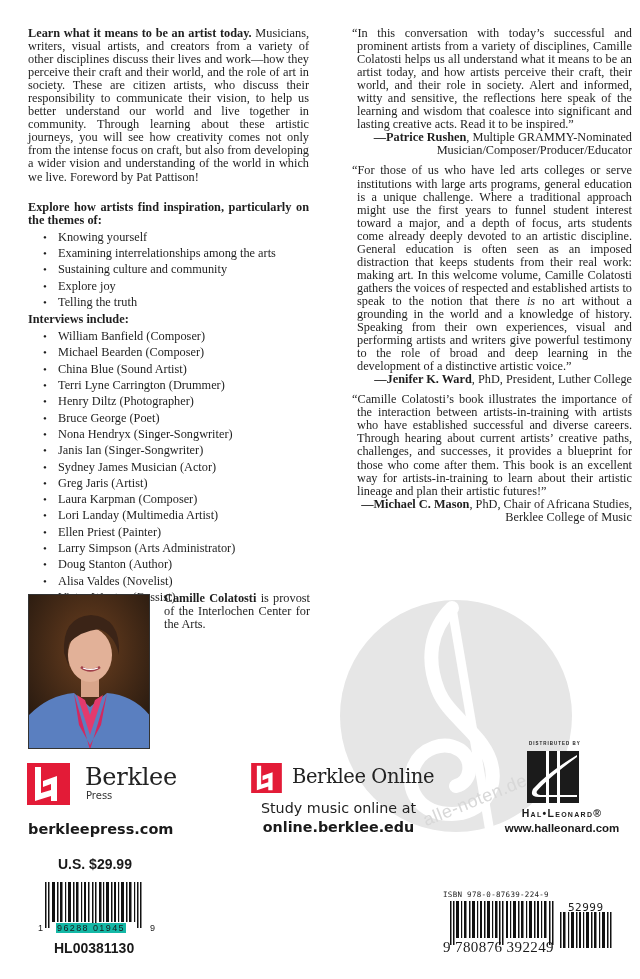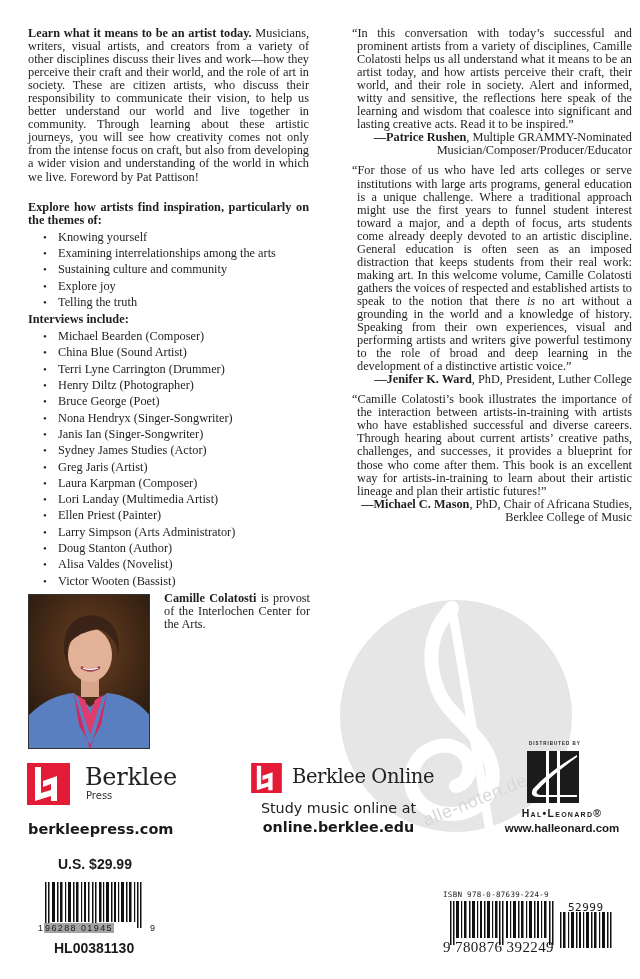--- a/index.html
+++ b/index.html
@@ -40,21 +40,21 @@
 
   .hl-dist { position: absolute; left: 522px; top: 741px; width: 66px; text-align: center; font-family: "Liberation Sans", sans-serif; font-size: 4.5px; font-weight: bold; letter-spacing: 1px; color: #222; z-index: 2; }
   .hl-logo { position: absolute; left: 527px; top: 751px; width: 52px; height: 52px; background: #1b1b1b; z-index: 2; }
   .hl-name { position: absolute; left: 497px; top: 807px; width: 130px; text-align: center; font-family: "Liberation Sans", sans-serif; font-size: 10.5px; letter-spacing: 1.3px; color: #1b1b1b; z-index: 2; font-variant: small-caps; font-weight: bold; }
   .hl-url { position: absolute; left: 497px; top: 822px; width: 130px; text-align: center; font-family: "Liberation Sans", sans-serif; font-weight: bold; font-size: 11.5px; color: #1b1b1b; z-index: 2; }
 
   .price { position: absolute; left: 58px; top: 856px; font-family: "Liberation Sans", sans-serif; font-weight: bold; font-size: 14px; color: #1a1a1a; z-index: 2; }
   .upc { position: absolute; left: 38px; top: 882px; z-index: 2; }
   .upc-digits { position: absolute; left: 38px; top: 923px; width: 120px; font-family: "Liberation Sans", sans-serif; font-size: 9px; color: #1a1a1a; z-index: 3; }
   .upc-d0 { position: absolute; left: 0; top: 0; }
-  .upc-dmid { position: absolute; left: 6px; top: 0; background: #a3a3a3; padding: 0 1px; letter-spacing: 1.4px; }
+  .upc-dmid { position: absolute; left: 18px; top: 0; background: #14b8a6; padding: 0 1px; letter-spacing: 1.4px; }
   .upc-dlast { position: absolute; left: 112px; top: 0; }
   .sku { position: absolute; left: 54px; top: 940px; font-family: "Liberation Sans", sans-serif; font-weight: bold; font-size: 14px; color: #1a1a1a; z-index: 2; }
 
   .isbn-label { position: absolute; left: 443px; top: 890px; font-family: "DejaVu Sans Mono", monospace; font-size: 7.5px; color: #1a1a1a; z-index: 2; letter-spacing: 0.3px; }
   .ean { position: absolute; left: 450px; top: 901px; z-index: 2; }
   .ean-digits { position: absolute; left: 443px; top: 939px; font-family: Liberation Serif, serif; font-size: 15px; color: #1a1a1a; z-index: 3; letter-spacing: 0.4px; }
   .ean5-num { position: absolute; left: 568px; top: 901px; font-family: "DejaVu Sans Mono", monospace; font-size: 11px; color: #1a1a1a; z-index: 2; letter-spacing: 0.5px; }
   .ean5 { position: absolute; left: 560px; top: 912px; z-index: 2; }
 </style>
 </head>
@@ -75,28 +75,29 @@
   <ul class="bullets themes-list">
     <li>Knowing yourself</li>
     <li>Examining interrelationships among the arts</li>
     <li>Sustaining culture and community</li>
     <li>Explore joy</li>
     <li>Telling the truth</li>
   </ul>
 
   <p class="section-head" style="margin-top:3px">Interviews include:</p>
   <ul class="bullets">
+    <li>William Banfield (Composer)</li>
     <li>Michael Bearden (Composer)</li>
     <li>China Blue (Sound Artist)</li>
     <li>Terri Lyne Carrington (Drummer)</li>
     <li>Henry Diltz (Photographer)</li>
     <li>Bruce George (Poet)</li>
     <li>Nona Hendryx (Singer-Songwriter)</li>
     <li>Janis Ian (Singer-Songwriter)</li>
-    <li>Sydney James Studies (Actor)</li>
+    <li>Sydney James Musician (Actor)</li>
     <li>Greg Jaris (Artist)</li>
     <li>Laura Karpman (Composer)</li>
     <li>Lori Landay (Multimedia Artist)</li>
     <li>Ellen Priest (Painter)</li>
     <li>Larry Simpson (Arts Administrator)</li>
     <li>Doug Stanton (Author)</li>
     <li>Alisa Valdes (Novelist)</li>
     <li>Victor Wooten (Bassist)</li>
   </ul>
 </div>

